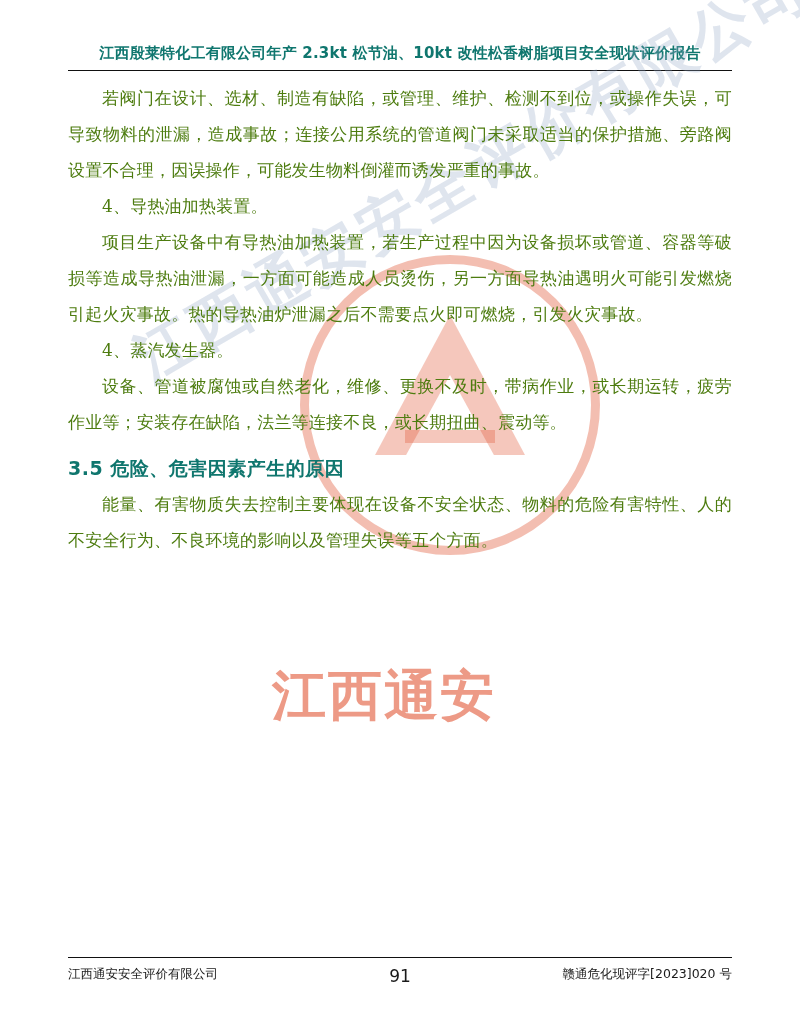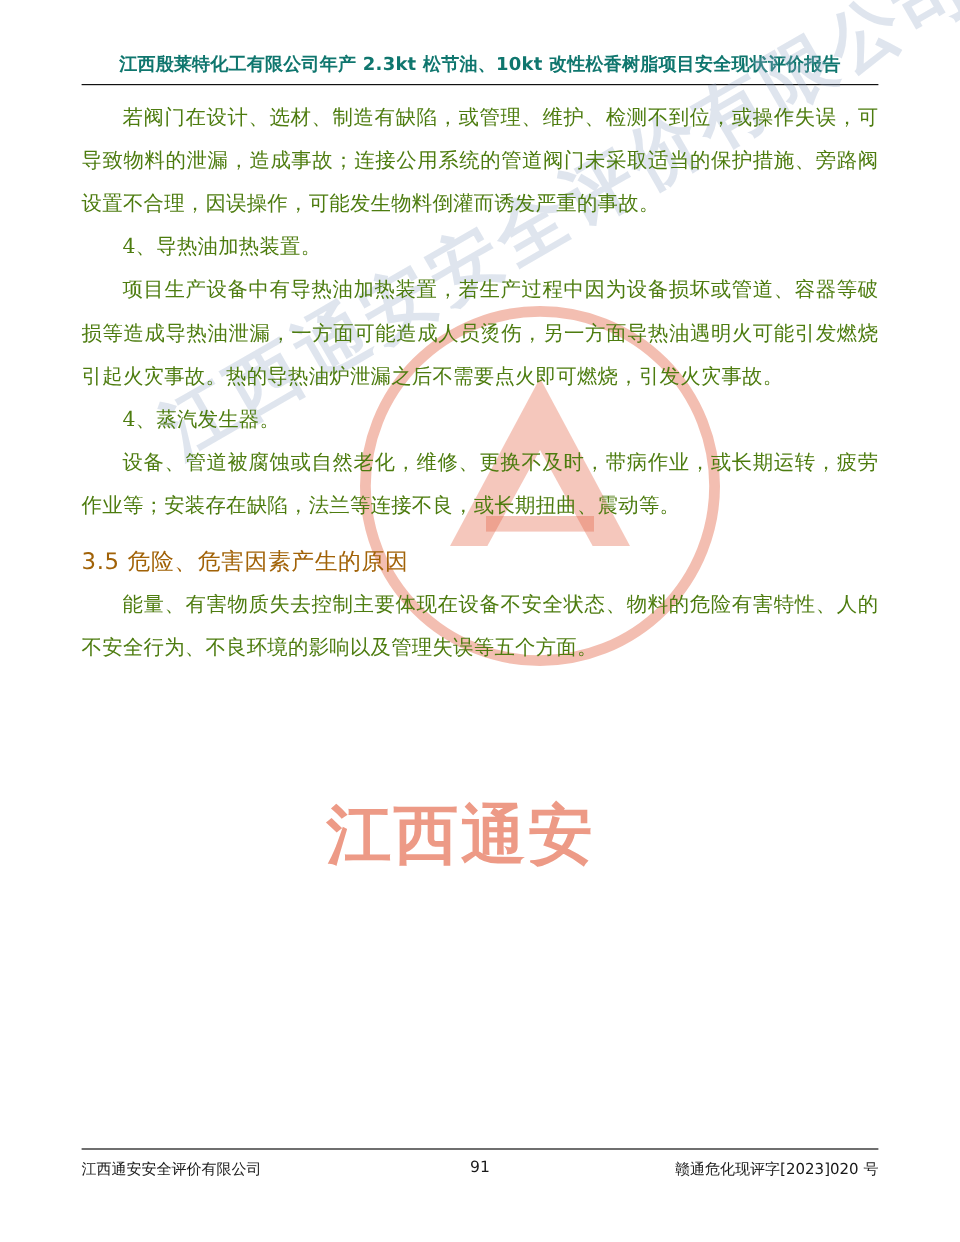--- a/index.html
+++ b/index.html
@@ -60,22 +60,22 @@
     text-justify: inter-ideograph;
     text-indent: 2em;
     color: #4d7c0f;
     letter-spacing: 0.2px;
   }
   h3.section-heading {
     margin: 10px 0 0 0;
     font-size: 19px;
     line-height: 36px;
     font-family: "DejaVu Sans", "Liberation Sans", sans-serif;
-    font-weight: normal;
-    color: #a16207;
+    font-weight: bold;
+    color: #0f766e;
     text-indent: 0;
     letter-spacing: 0.5px;
   }
 
   
   .footer {
     position: absolute;
     left: 68px;
     right: 68px;
     bottom: 52px;
@@ -92,21 +92,21 @@
     font-family: "DejaVu Sans", "Liberation Sans", sans-serif;
     font-size: 12.5px;
     color: #1a1a1a;
   }
   .footer-center {
     position: absolute;
     left: 0;
     right: 0;
     text-align: center;
     font-family: "DejaVu Sans", "Liberation Sans", sans-serif;
-    font-size: 13px;
+    font-size: 17px;
     color: #1a1a1a;
     pointer-events: none;
   }
   .footer-left, .footer-right { white-space: nowrap; }
 
   
   .watermark {
     position: absolute;
     left: 0;
     top: 0;

